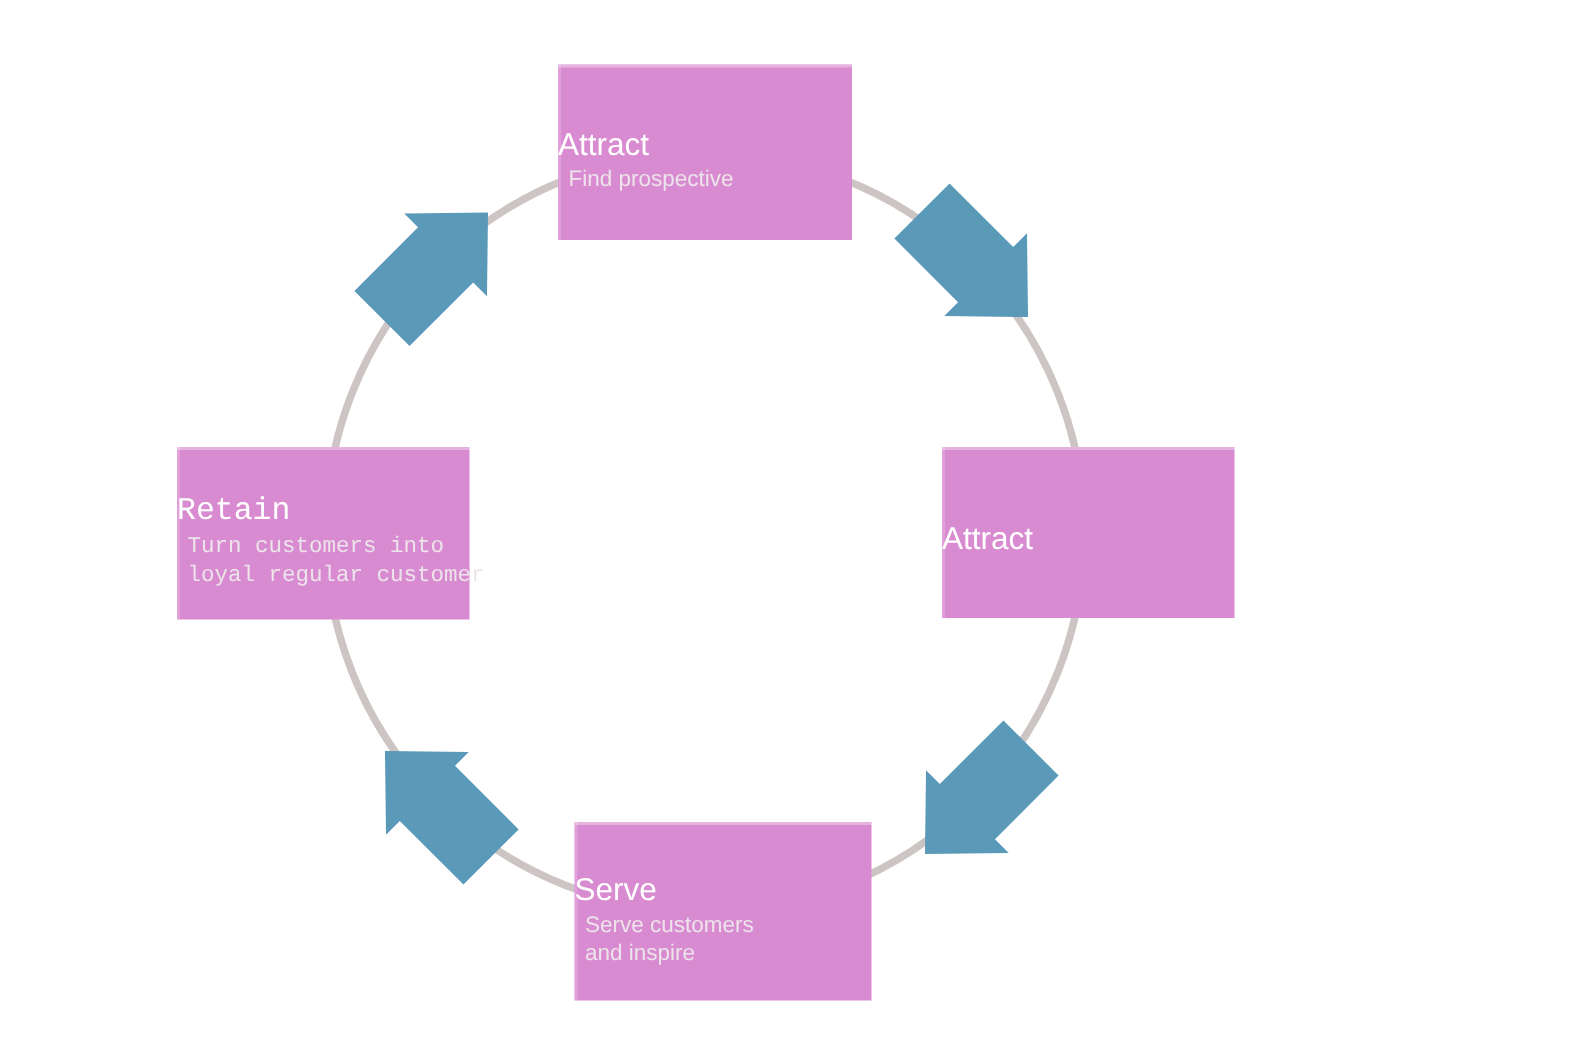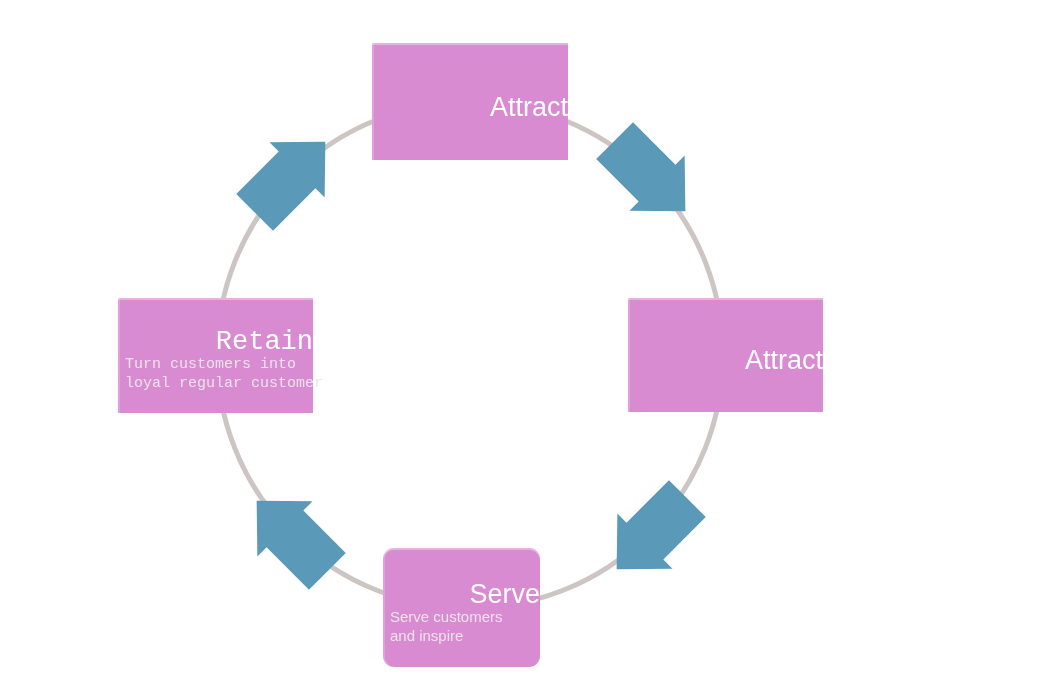--- a/index.html
+++ b/index.html
@@ -36,37 +36,37 @@
     position:absolute;
     background:var(--box-pink);
     box-shadow: inset 0 2px 0 rgba(255,255,255,0.35), inset 2px 0 0 rgba(255,255,255,0.18);
     display:flex;
     flex-direction:column;
     justify-content:center;
     padding-top:10px;
   }
   .node-title{
     color:var(--title-text);
-    font-size:27px;
+    font-size:21px;
     font-weight:500;
-    text-align:right;
+    text-align:left;
     line-height:26px;
   }
   .node-desc{
     color:var(--desc-text);
     font-size:15px;
     line-height:19px;
     text-align:left;
     padding-left:7px;
     white-space:nowrap;
   }
   #node-attract{ left:372px; top:43px;  width:196px; height:117px; }
   #node-convert{ left:628px; top:298px; width:195px; height:114px; }
   #node-retain { left:118px; top:298px; width:195px; height:115px;font-family:Liberation Mono, monospace; }
-  #node-serve  { left:383px; top:548px; width:157px; height:119px;border-radius:11px; }
+  #node-serve  { left:383px; top:548px; width:198px; height:119px; }
 </style>
 </head>
 <body>
 
 <div class="stage">
 
   <svg class="stage-svg" width="1050" height="700" viewBox="0 0 1050 700">
     <circle class="ring" cx="470" cy="355" r="253"></circle>
     <g class="arrow" transform="translate(650,176) rotate(45)">
       <polygon points="-50,-26 10,-26 10,-39 50,0 10,39 10,26 -50,26"></polygon>
@@ -77,20 +77,24 @@
     <g class="arrow" transform="translate(292,536) rotate(225)">
       <polygon points="-50,-26 10,-26 10,-39 50,0 10,39 10,26 -50,26"></polygon>
     </g>
     <g class="arrow" transform="translate(290,177) rotate(315)">
       <polygon points="-50,-26 10,-26 10,-39 50,0 10,39 10,26 -50,26"></polygon>
     </g>
   </svg>
 
   <div class="node" id="node-attract">
     <div class="node-title">Attract</div>
+    <div class="node-desc">
+      <div>Find prospective</div>
+      <div></div>
+    </div>
   </div>
 
   <div class="node" id="node-convert">
     <div class="node-title">Attract</div>
   </div>
 
   <div class="node" id="node-serve">
     <div class="node-title">Serve</div>
     <div class="node-desc">
       <div>Serve customers</div>

